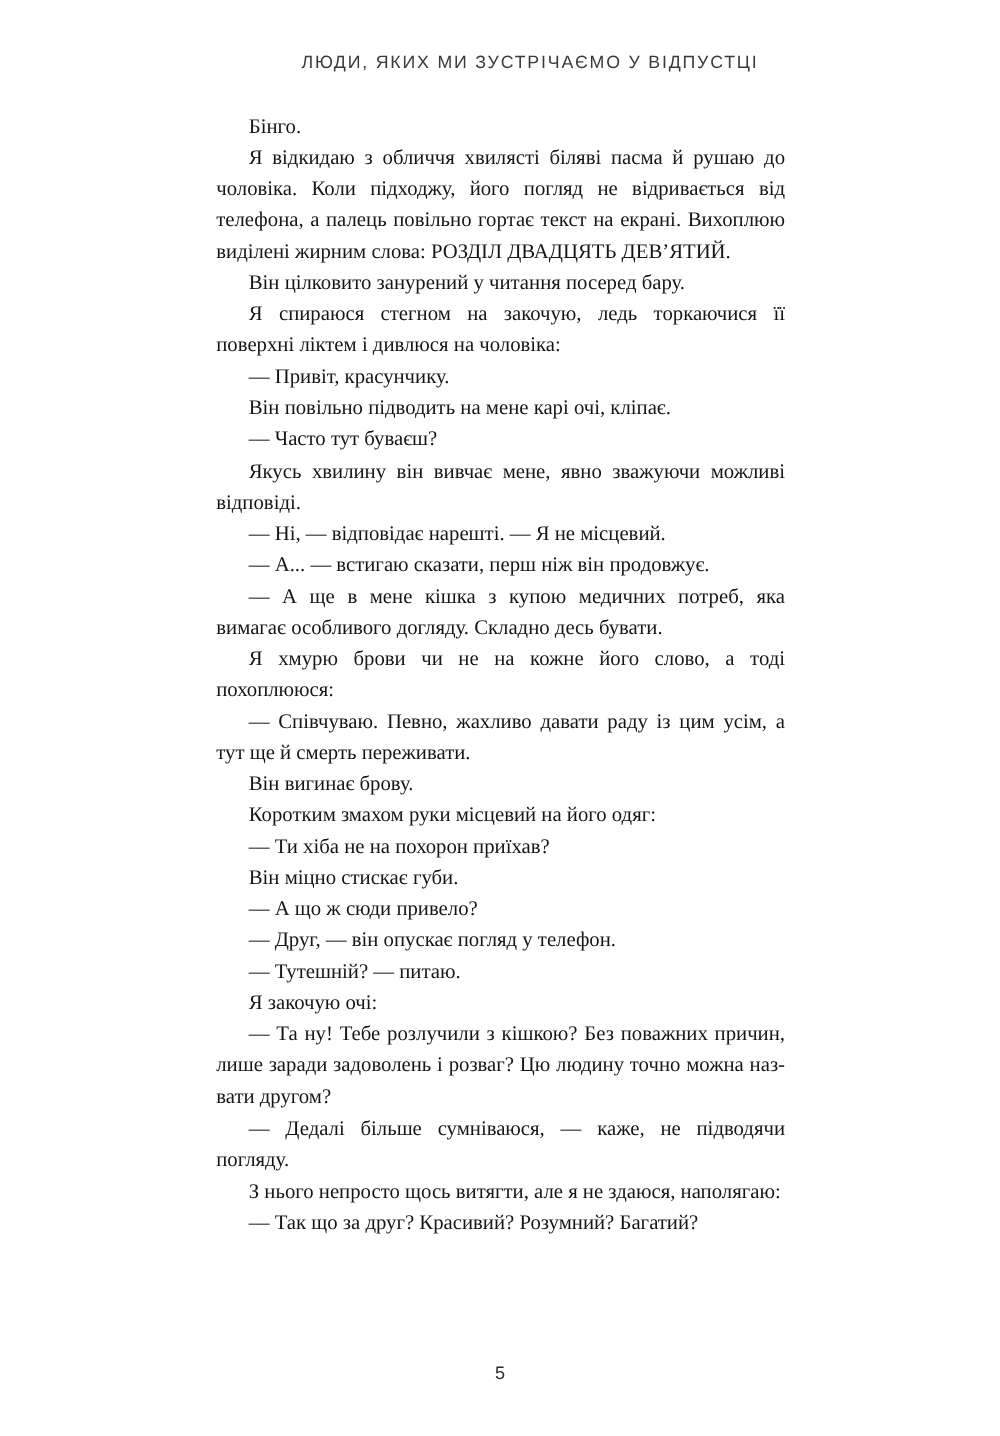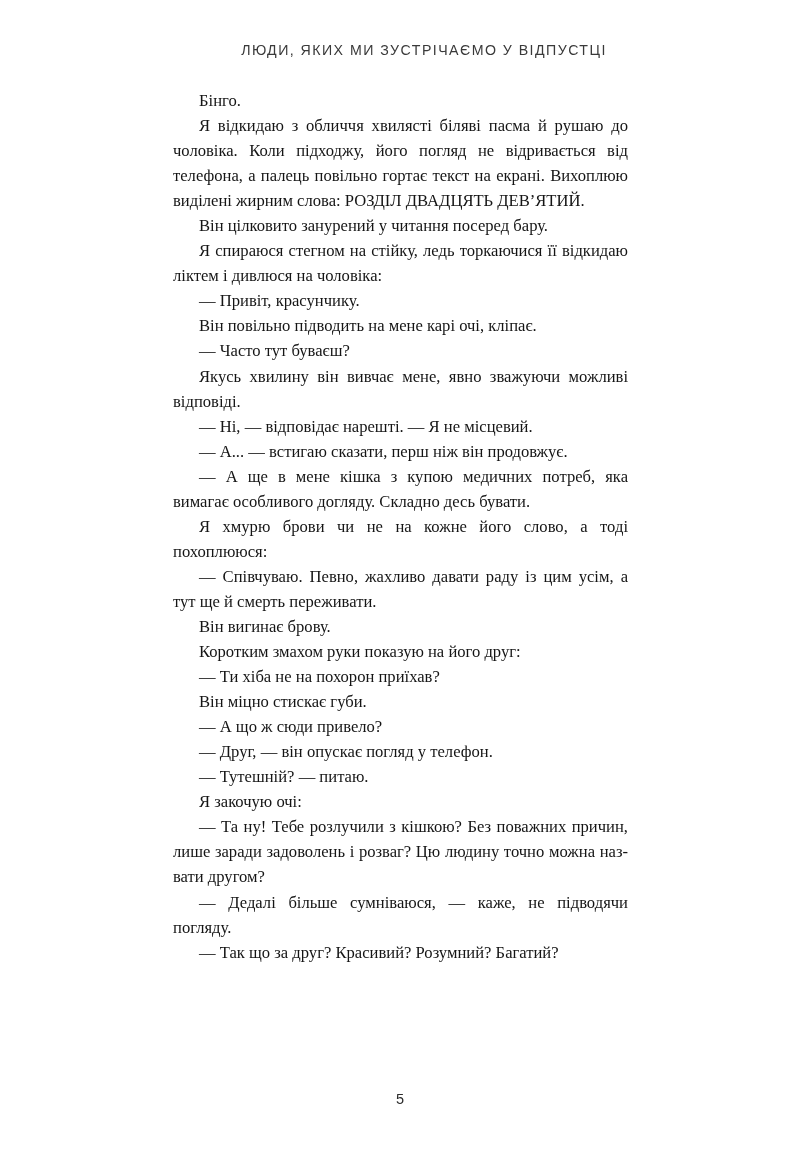--- a/index.html
+++ b/index.html
@@ -84,38 +84,39 @@
 <body>
 
 <div class="page">
 
   <div class="running-head">ЛЮДИ, ЯКИХ МИ ЗУСТРІЧАЄМО У ВІДПУСТЦІ</div>
 
   <div class="text-block">
     <p class="para">Бінго.</p>
     <p class="para">Я відкидаю з обличчя хвилясті біляві пасма й рушаю до чоло­віка. Коли підходжу, його погляд не відривається від телефона, а палець повільно гортає текст на екрані. Вихоплюю виділені жир­ним слова: РОЗДІЛ ДВАДЦЯТЬ ДЕВ’ЯТИЙ.</p>
     <p class="para">Він цілковито занурений у читання посеред бару.</p>
-    <p class="para">Я спираюся стегном на стійку, ледь торкаючися її відкидаю ліктем і дивлюся на чоловіка:</p>
+    <p class="para">Я спираюся стегном на закочую, ледь торкаючися її поверхні ліктем і дивлюся на чоловіка:</p>
     <p class="para">— Привіт, красунчику.</p>
     <p class="para">Він повільно підводить на мене карі очі, кліпає.</p>
     <p class="para">— Часто тут буваєш?</p>
     <p class="para">Якусь хвилину він вивчає мене, явно зважуючи можливі відпо­віді.</p>
     <p class="para">— Ні, — відповідає нарешті. — Я не місцевий.</p>
     <p class="para">— А... — встигаю сказати, перш ніж він продовжує.</p>
     <p class="para">— А ще в мене кішка з купою медичних потреб, яка вимагає особливого догляду. Складно десь бувати.</p>
     <p class="para">Я хмурю брови чи не на кожне його слово, а тоді похоплююся:</p>
     <p class="para">— Співчуваю. Певно, жахливо давати раду із цим усім, а тут ще й смерть переживати.</p>
     <p class="para">Він вигинає брову.</p>
-    <p class="para">Коротким змахом руки показую на його друг:</p>
+    <p class="para">Коротким змахом руки місцевий на його одяг:</p>
     <p class="para">— Ти хіба не на похорон приїхав?</p>
     <p class="para">Він міцно стискає губи.</p>
     <p class="para">— А що ж сюди привело?</p>
     <p class="para">— Друг, — він опускає погляд у телефон.</p>
     <p class="para">— Тутешній? — питаю.</p>
     <p class="para">Я закочую очі:</p>
     <p class="para">— Та ну! Тебе розлучили з кішкою? Без поважних причин, лише заради задоволень і розваг? Цю людину точно можна наз­вати другом?</p>
     <p class="para">— Дедалі більше сумніваюся, — каже, не підводячи погляду.</p>
+    <p class="para">З нього непросто щось витягти, але я не здаюся, наполягаю:</p>
     <p class="para">— Так що за друг? Красивий? Розумний? Багатий?</p>
   </div>
 
   <div class="folio">5</div>
 
 </div>
 
 </body></html>

